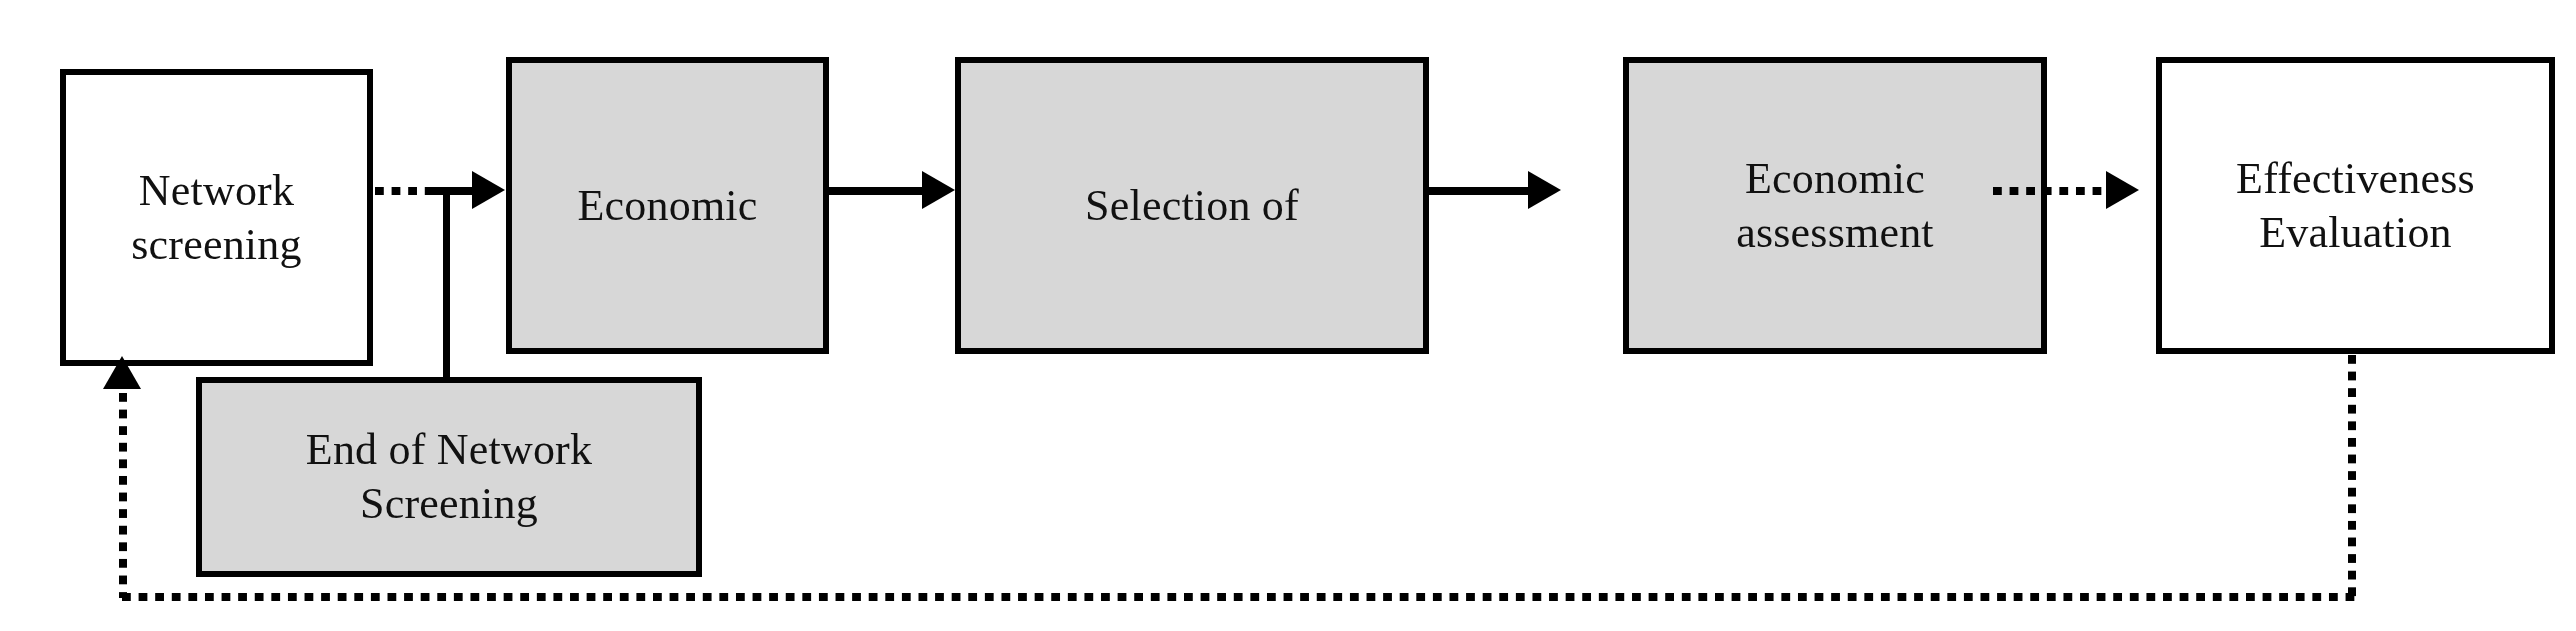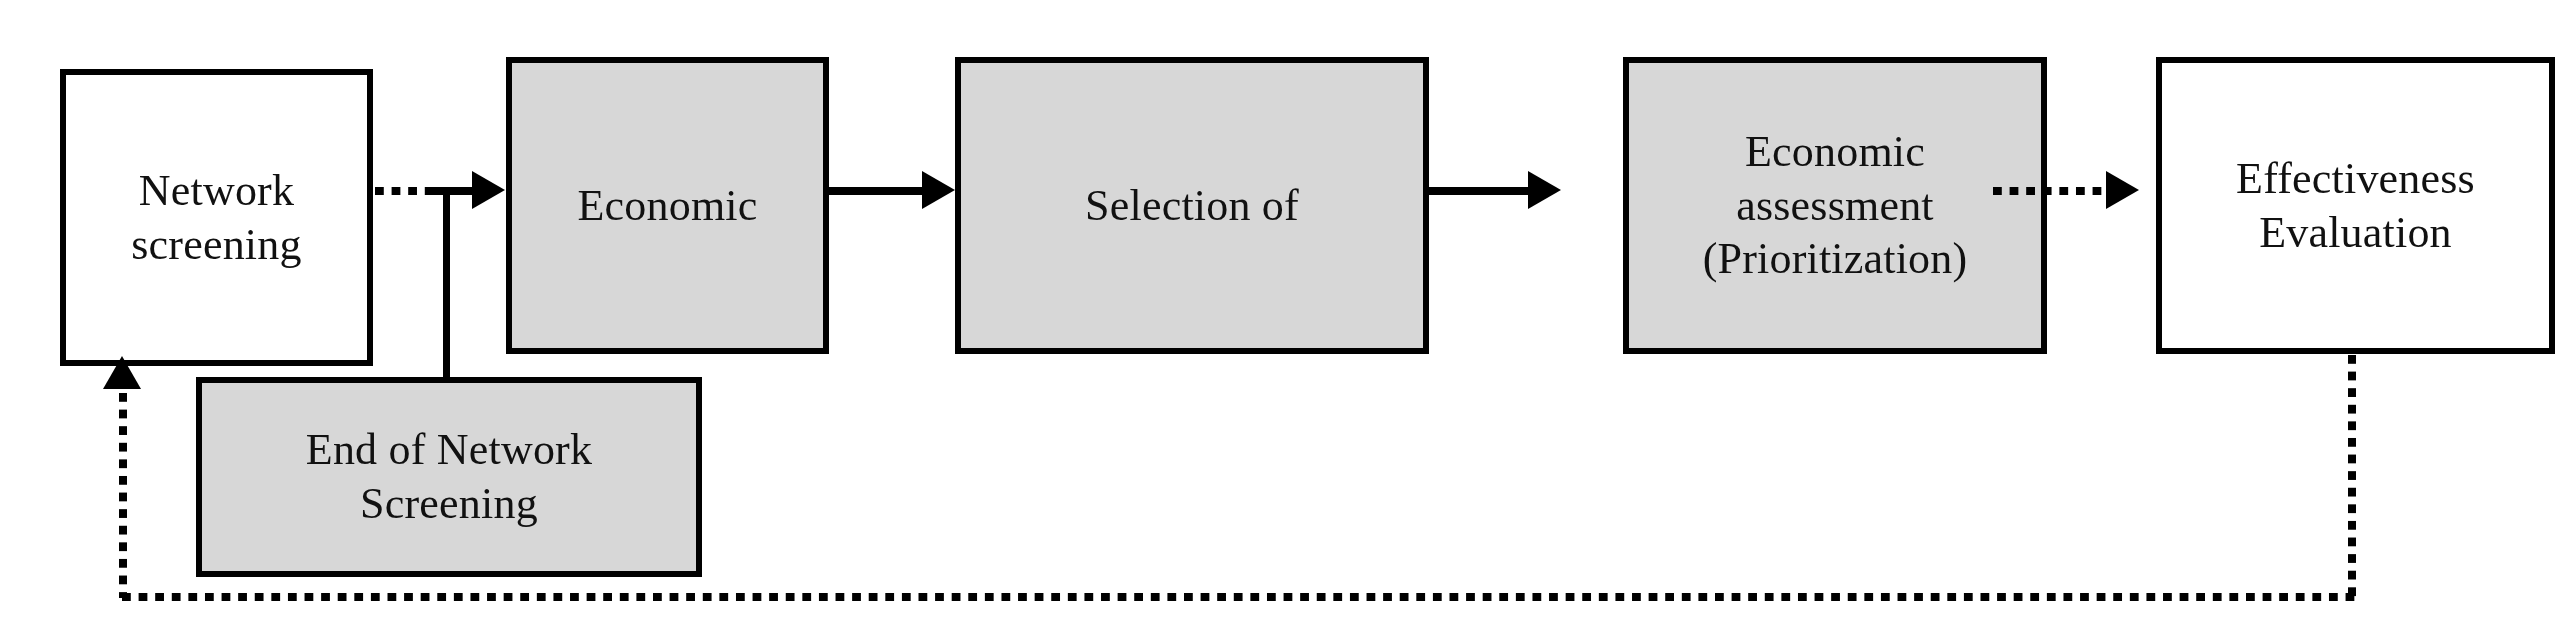--- a/index.html
+++ b/index.html
@@ -110,21 +110,20 @@
   <div class="node fill-gray" id="node-selection">
     <span class="label">
       <span>Selection of</span><br>
     </span>
   </div>
 
   <div class="node fill-gray" id="node-economic">
     <span class="label">
       <span>Economic</span><br>
       <span>assessment</span><br>
-      <span>(Prioritization)</span>
     </span>
   </div>
 
   <div class="node fill-gray" id="node-end-of-screening">
     <span class="label">
       <span>End of Network</span><br>
       <span>Screening</span>
     </span>
   </div>
 

